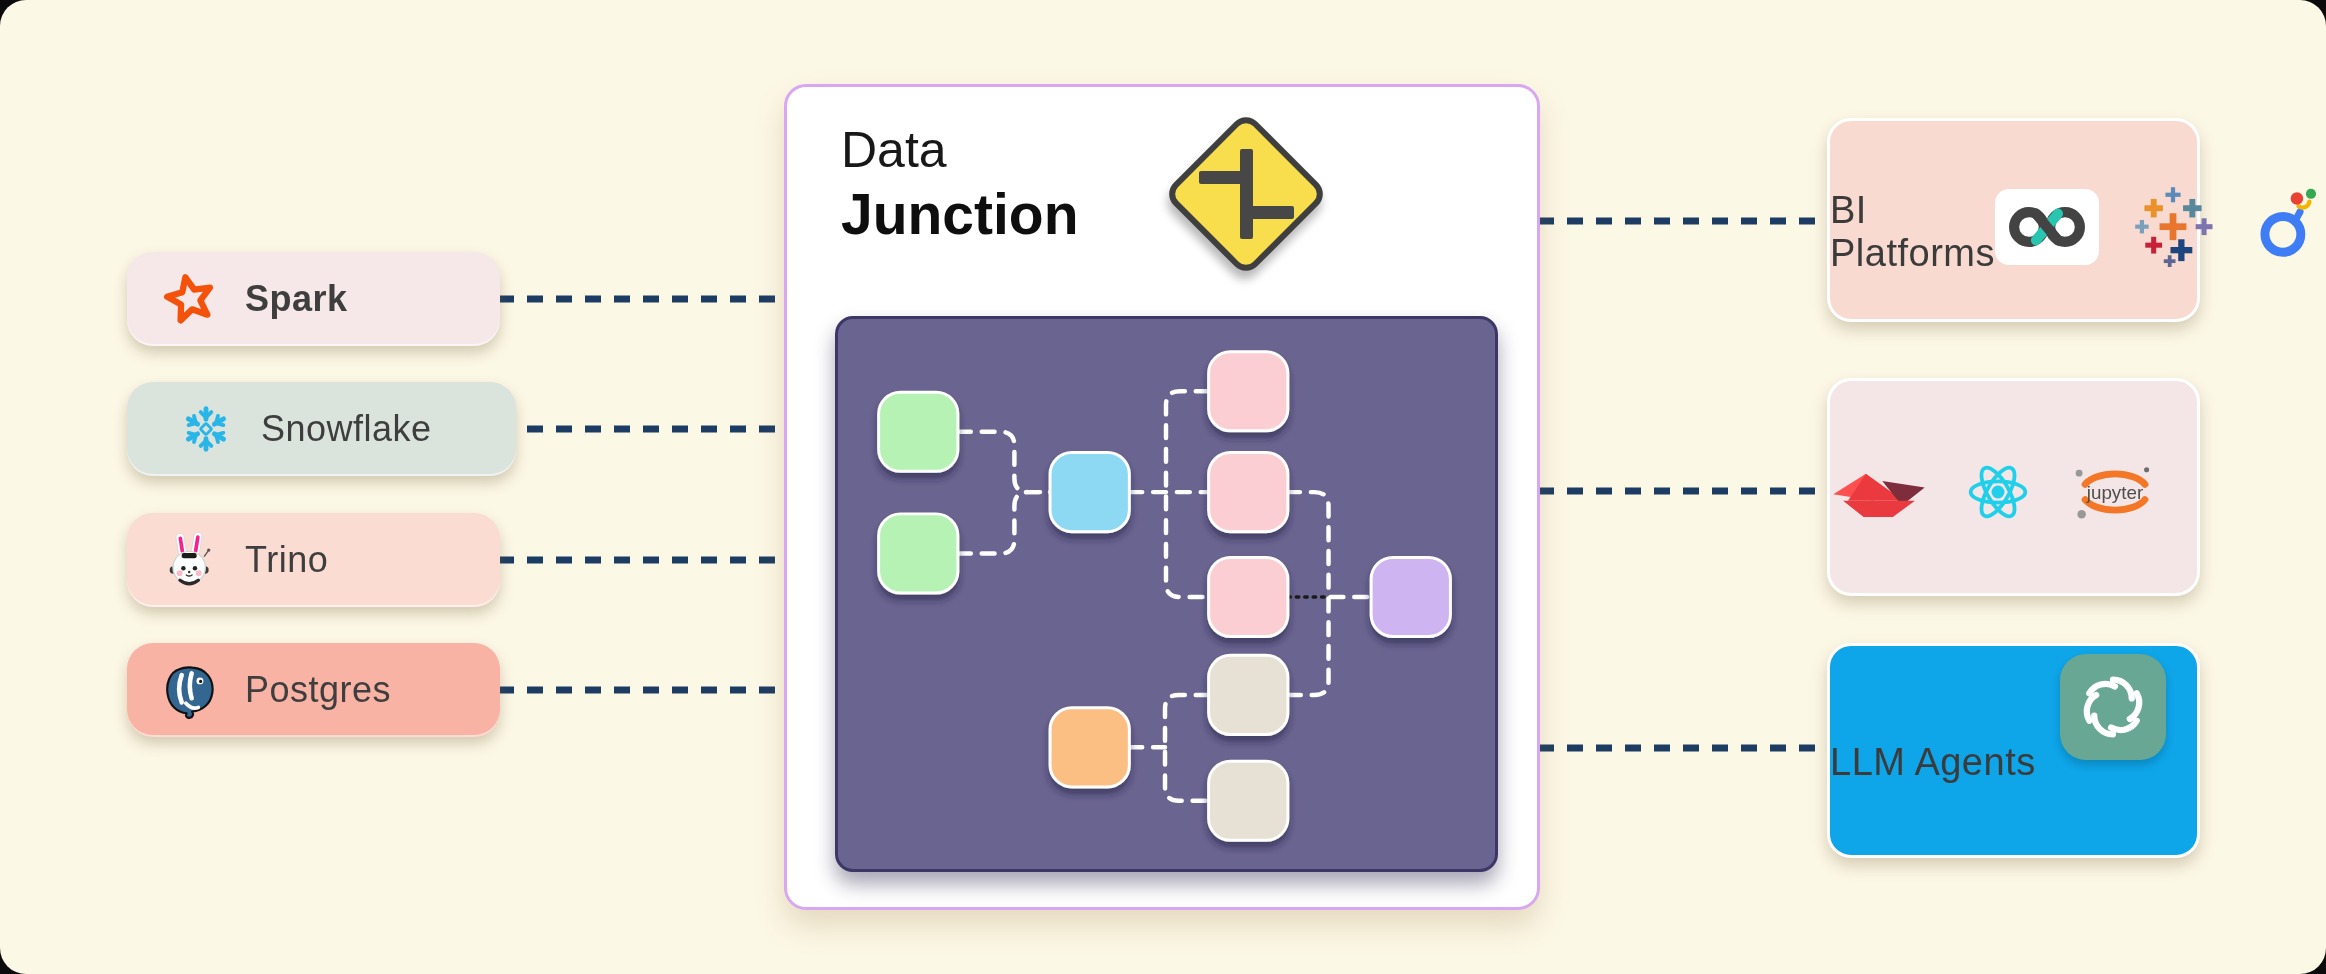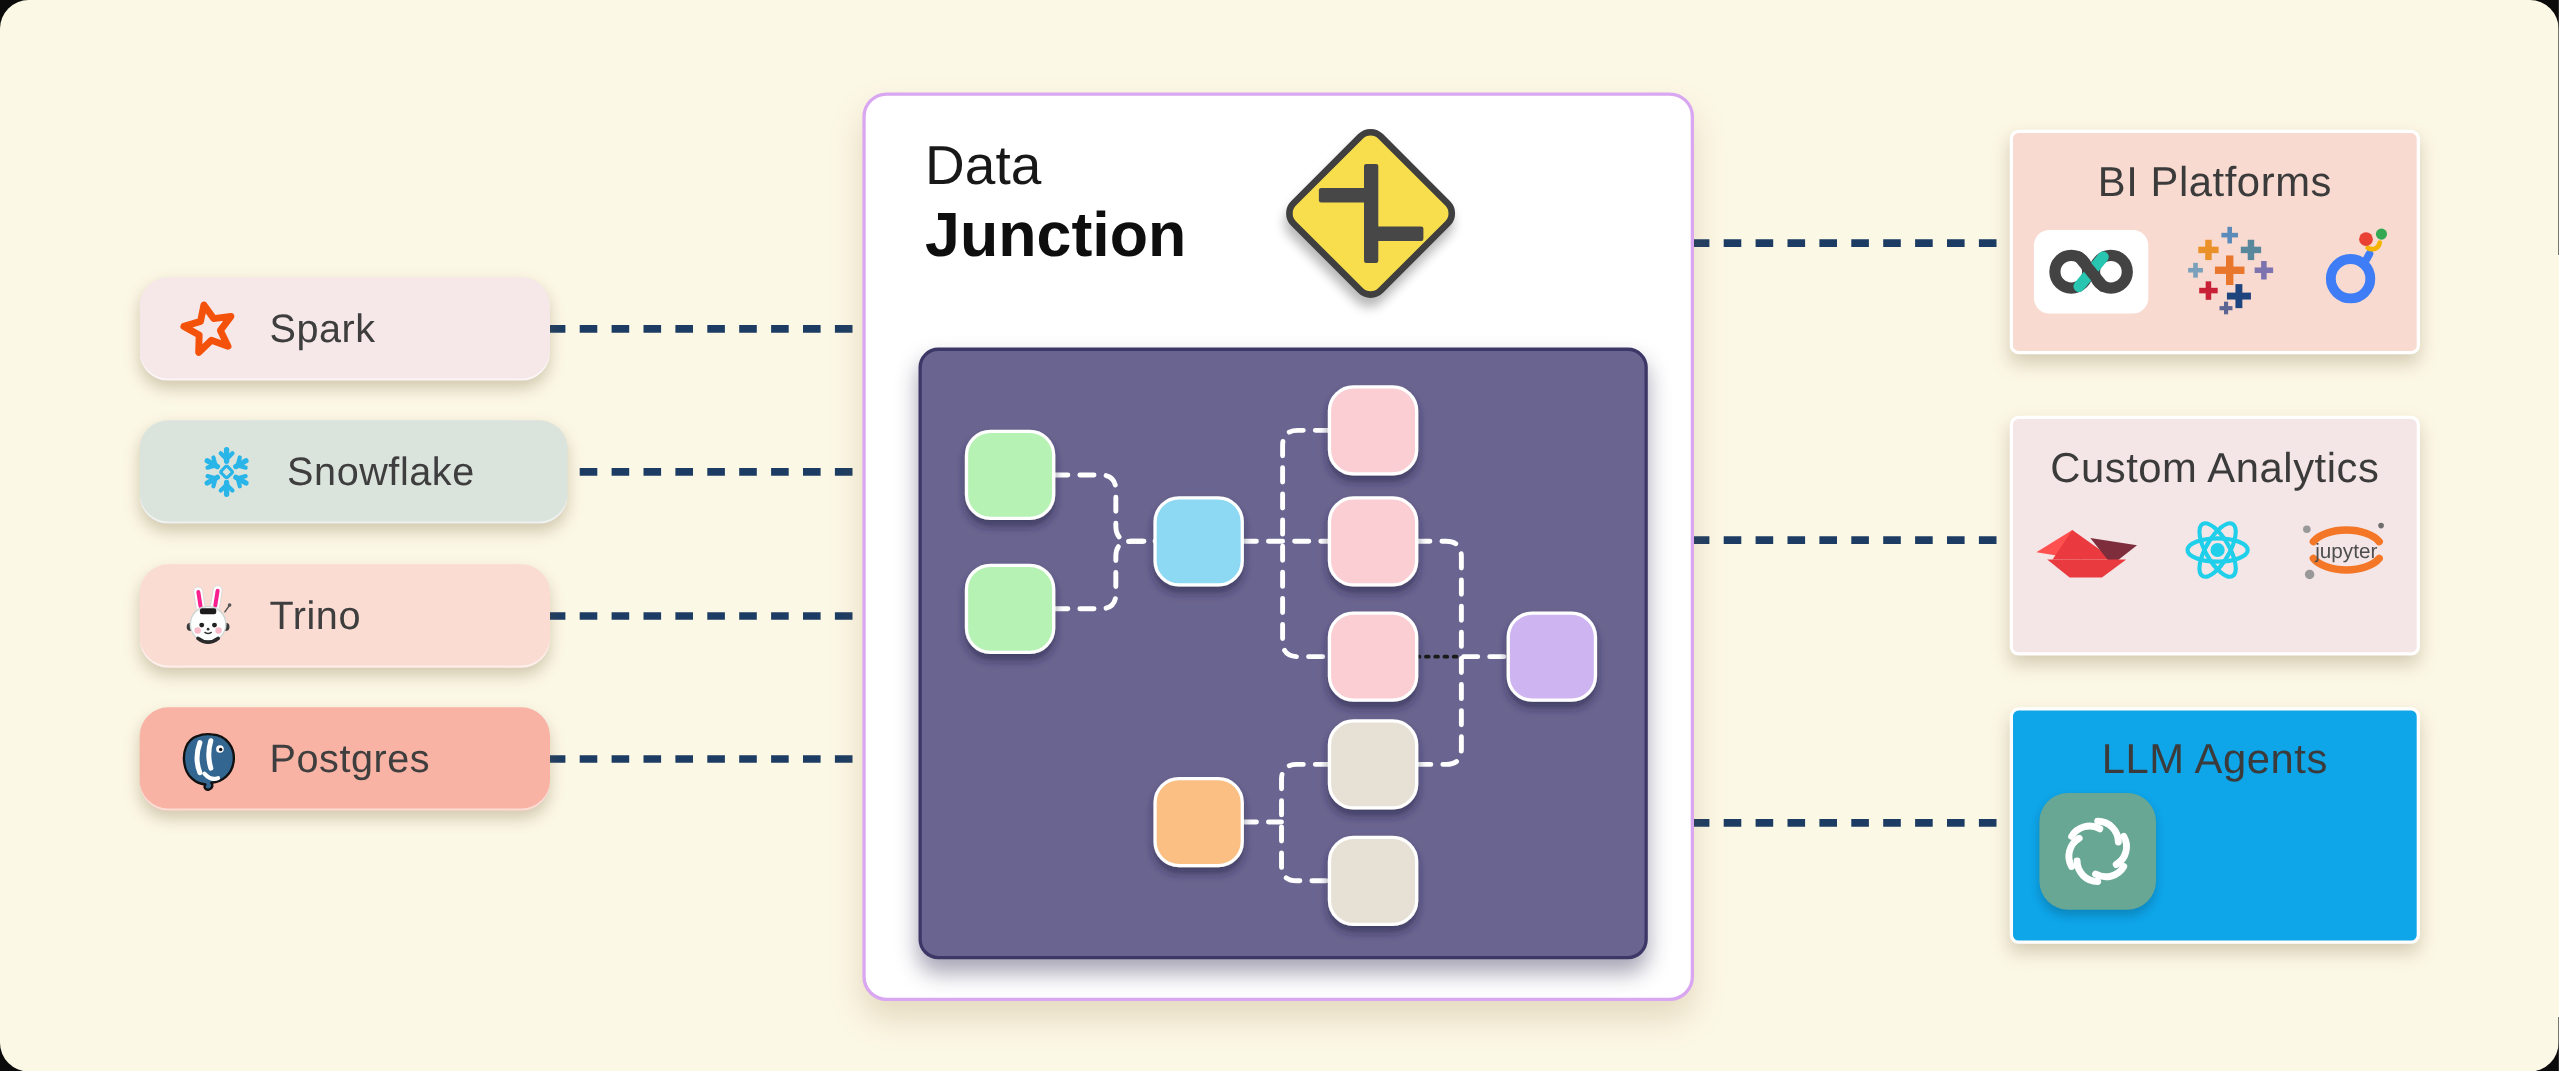--- a/index.html
+++ b/index.html
@@ -22,22 +22,22 @@
   .t2{position:absolute;left:54px;top:94px;font-size:57px;color:#0E0E0E;font-weight:700;text-align:center;}
   .sign{position:absolute;left:376px;top:24px;width:167px;height:167px;}
   .diamond{position:absolute;left:24px;top:24px;width:106px;height:106px;border:6px solid #3F3F3F;
            border-radius:16px;transform:rotate(45deg);box-shadow:5px 7px 10px rgba(0,0,0,.28);}
   .signsym{position:absolute;inset:0;}
   .panel{position:absolute;left:48px;top:229px;width:663px;height:556px;border-radius:18px;
          border:3px solid #3C3766;box-sizing:border-box;box-shadow:0 12px 20px rgba(35,30,70,.40);}
   .panel svg{position:absolute;inset:0;width:100%;height:100%;}
 
   
-  .dstcard{left:1827px;width:373px;border-radius:8px;border:3px solid #fff;box-sizing:border-box;
-           box-shadow:0 8px 16px rgba(120,95,55,.28);display:flex;flex-direction:column;align-items:center;}
+  .dstcard{left:1827px;width:373px;border-radius:24px;border:3px solid #fff;box-sizing:border-box;
+           box-shadow:0 8px 16px rgba(120,95,55,.28);display:flex;align-items:center;}
   .d0{top:118px;height:204px}.d1{top:378px;height:218px}.d2{top:643px;height:215px}
   .dtitle{margin-top:24px;font-size:38px;color:#3B3B3B;letter-spacing:.5px;}
   .drow{display:flex;align-items:center;gap:32px;margin-top:14px;}
   .d2 .drow{align-self:flex-start;margin-left:24px;margin-top:8px;}
   .chip{background:#fff;border-radius:14px;width:104px;height:76px;display:flex;align-items:center;justify-content:center;}
   .aichip{width:106px;height:106px;border-radius:26px;background:#68A794;display:flex;align-items:center;justify-content:center;
           box-shadow:0 5px 9px rgba(0,0,0,.18);}
 </style>
 </head>
 <body>
@@ -49,21 +49,21 @@
       <line x1="498" y1="299" x2="786" y2="299" stroke="#1C3C63"></line>
       <line x1="498" y1="429" x2="786" y2="429" stroke="#1C3C63"></line>
       <line x1="498" y1="560" x2="786" y2="560" stroke="#1C3C63"></line>
       <line x1="498" y1="690" x2="786" y2="690" stroke="#1C3C63"></line>
       <line x1="1538" y1="221" x2="1830" y2="221" stroke="#1C3C63"></line>
       <line x1="1538" y1="491" x2="1830" y2="491" stroke="#1C3C63"></line>
       <line x1="1538" y1="748" x2="1830" y2="748" stroke="#1C3C63"></line>
     </g>
   </svg>
 
-  <div class="card srccard s0" style="background: rgb(246, 232, 232);">
+  <div class="card srccard s0" style="background: rgb(246, 232, 232); font-weight: bold;">
     <span class="sicon">
       <svg width="58" height="58" viewBox="0 0 60 60">
         <path d="M30 7 L36.3 21.4 L52.6 22.8 L40.2 33.6 L44.1 49.6 L30 40.9 L15.9 49.6 L19.8 33.6 L7.4 22.8 L23.7 21.4 Z" fill="none" stroke="#F4520B" stroke-width="6.5" stroke-linejoin="round" transform="rotate(-12 30 30)"></path>
       </svg>
     </span>
     <span class="slabel">Spark</span>
   </div>
 
   <div class="card srccard s1" style="background: rgb(219, 227, 221); padding-left: 16px;">
     <span class="sicon">
@@ -269,21 +269,20 @@
           <line x1="61" y1="46" x2="68" y2="33" stroke="#3E7DF6" stroke-width="9" stroke-linecap="round"></line>
           <path d="M 66 26 A 9 9 0 0 0 80 20" fill="none" stroke="#F4B400" stroke-width="5.5" stroke-linecap="round"></path>
           <circle cx="64" cy="16" r="8" fill="#E94235"></circle>
           <circle cx="82" cy="10" r="6.5" fill="#34A853"></circle>
         </svg>
       </span>
     </div>
   </div>
 
   <div class="card dstcard d1" style="background: rgb(244, 230, 230);">
-    <div class="dtitle">Custom Analytics</div>
     <div class="drow">
       <span>
         <svg width="98" height="59" viewBox="0 0 120 72">
           <polygon points="4,38 44,13 54,46" fill="#FF5050"></polygon>
           <polygon points="44,13 90,46 22,46" fill="#EA3A3F"></polygon>
           <polygon points="64,22 116,30 88,52" fill="#7E2D3D"></polygon>
           <polygon points="16,46 104,46 77,66 41,66" fill="#E93A40"></polygon>
         </svg>
       </span>
       <span>

